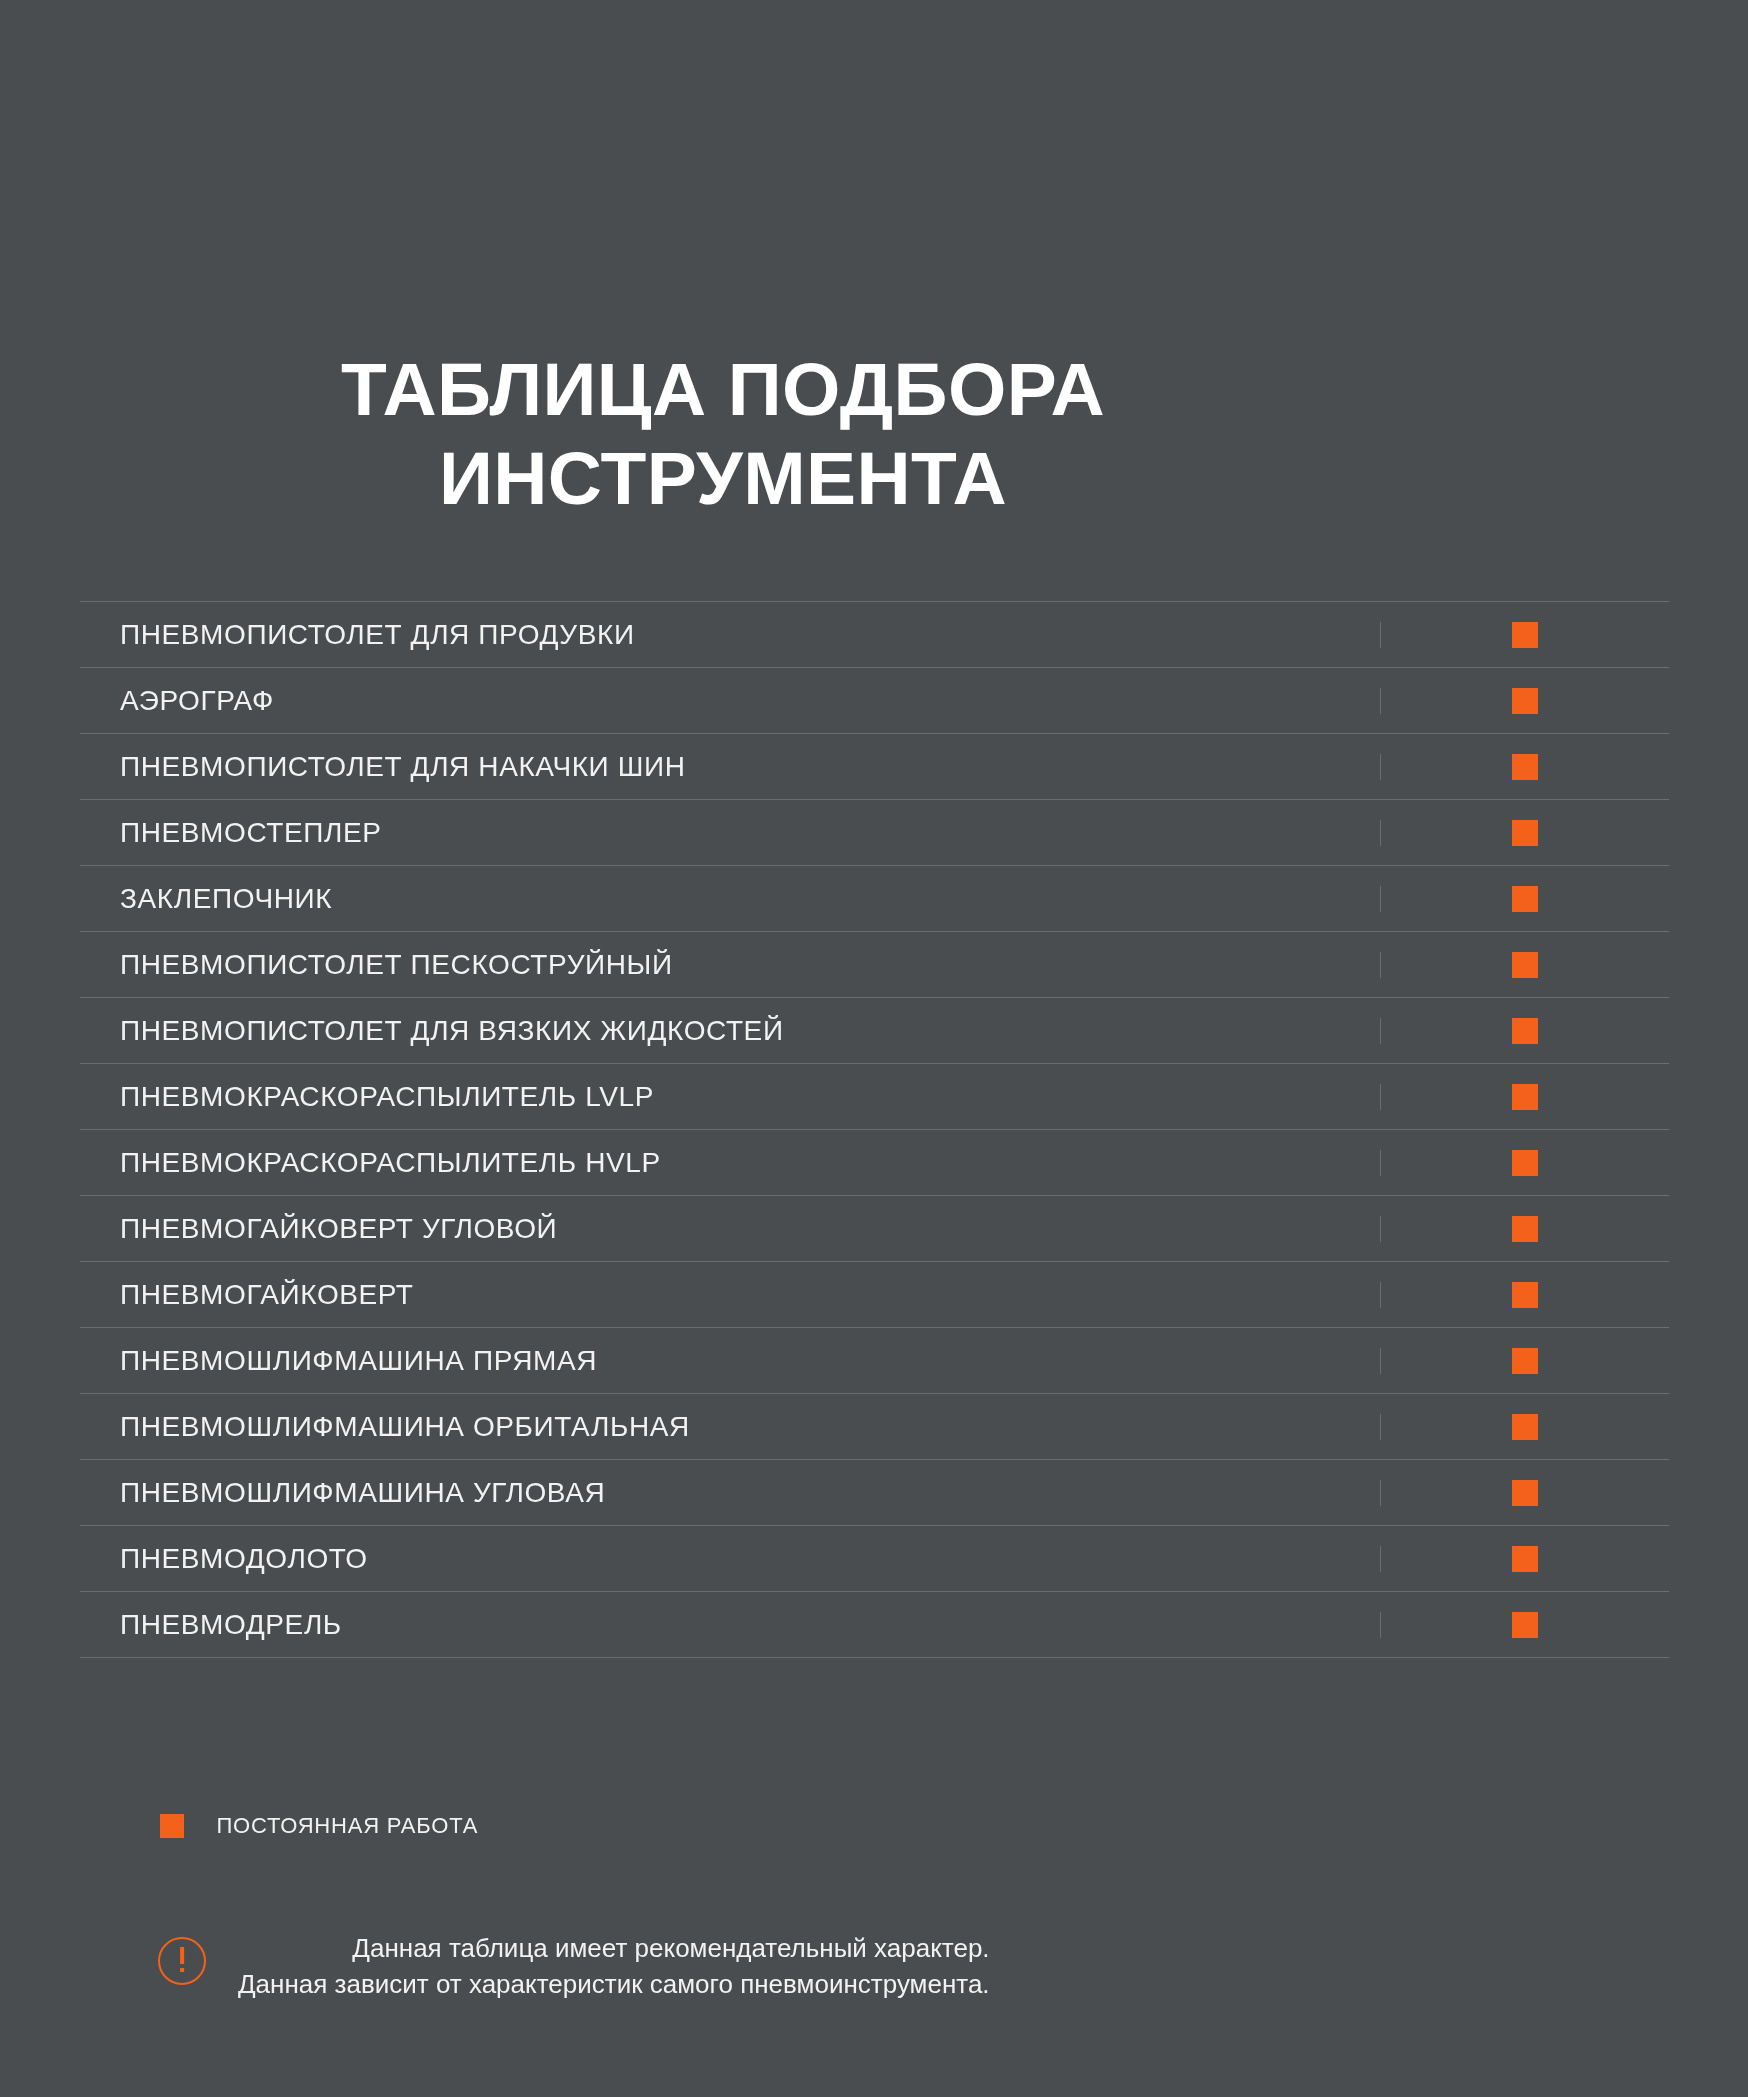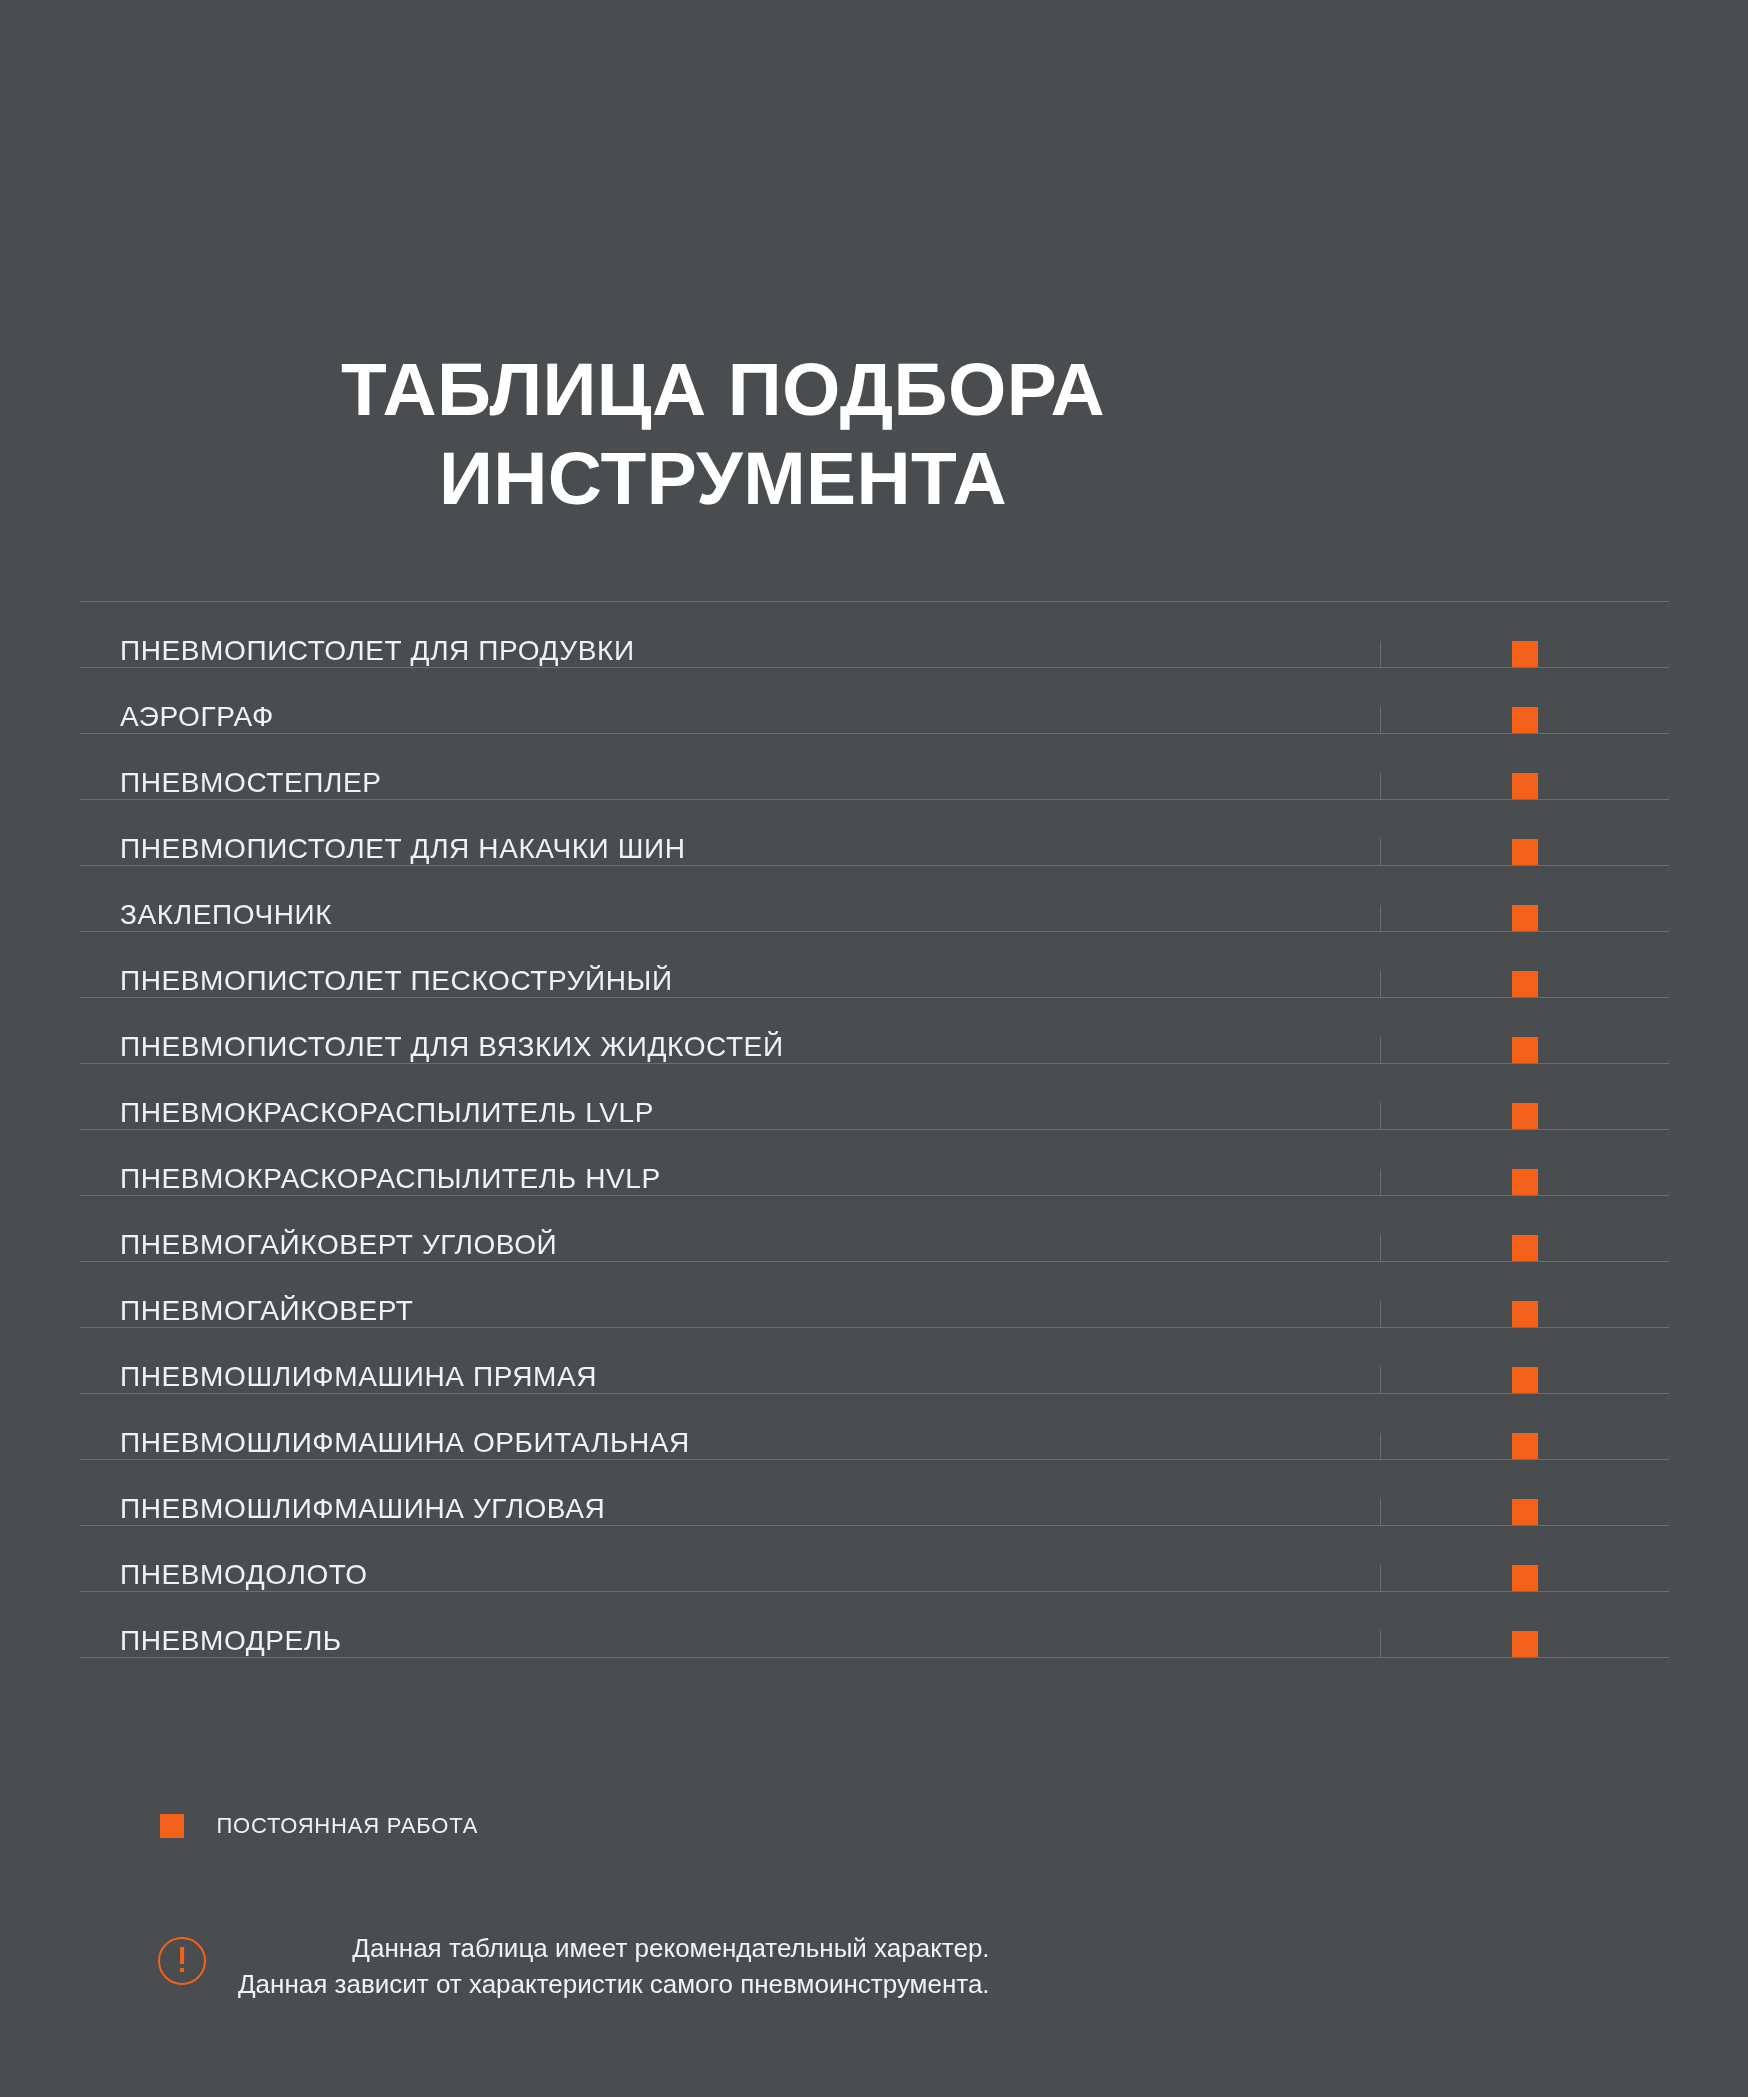--- a/index.html
+++ b/index.html
@@ -37,21 +37,21 @@
   }
 
   .table {
     margin-top: 79px;
     border-top: 1.3px solid #6b6e70;
     width: 1589px;
   }
 
   .row {
     display: flex;
-    align-items: flex-end;
+    align-items: center;
     border-bottom: 1.3px solid #6b6e70;
     height: 65px;
     gap: 43px;
   }
 
   .row-label {
     flex: 1 1 auto;
     display: flex;
     align-items: center;
     padding-left: 40px;
@@ -158,27 +158,27 @@
           <span class="mark"></span>
         </div>
       </div>
       <div class="row">
         <div class="row-label">АЭРОГРАФ</div>
         <div class="row-mark">
           <span class="mark"></span>
         </div>
       </div>
       <div class="row">
+        <div class="row-label">ПНЕВМОПИСТОЛЕТ ДЛЯ НАКАЧКИ ШИН</div>
+        <div class="row-mark">
+          <span class="mark"></span>
+        </div>
+      </div>
+      <div class="row">
         <div class="row-label">ПНЕВМОСТЕПЛЕР</div>
-        <div class="row-mark">
-          <span class="mark"></span>
-        </div>
-      </div>
-      <div class="row">
-        <div class="row-label">ПНЕВМОПИСТОЛЕТ ДЛЯ НАКАЧКИ ШИН</div>
         <div class="row-mark">
           <span class="mark"></span>
         </div>
       </div>
       <div class="row">
         <div class="row-label">ЗАКЛЕПОЧНИК</div>
         <div class="row-mark">
           <span class="mark"></span>
         </div>
       </div>

